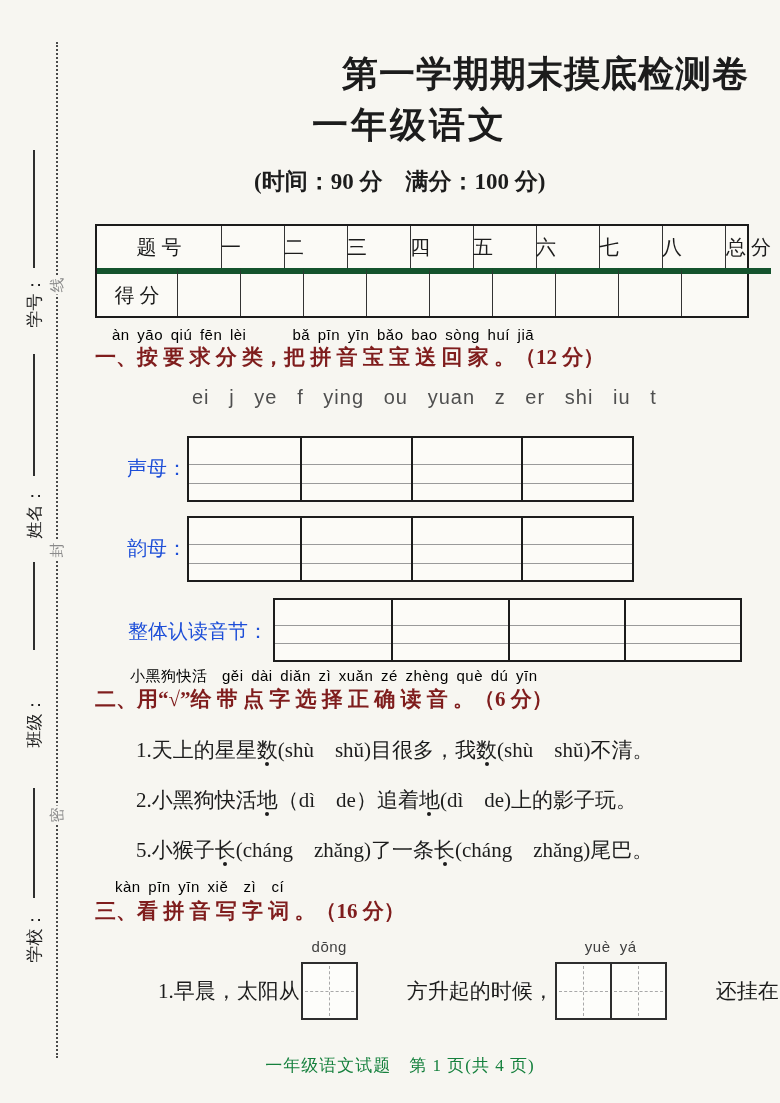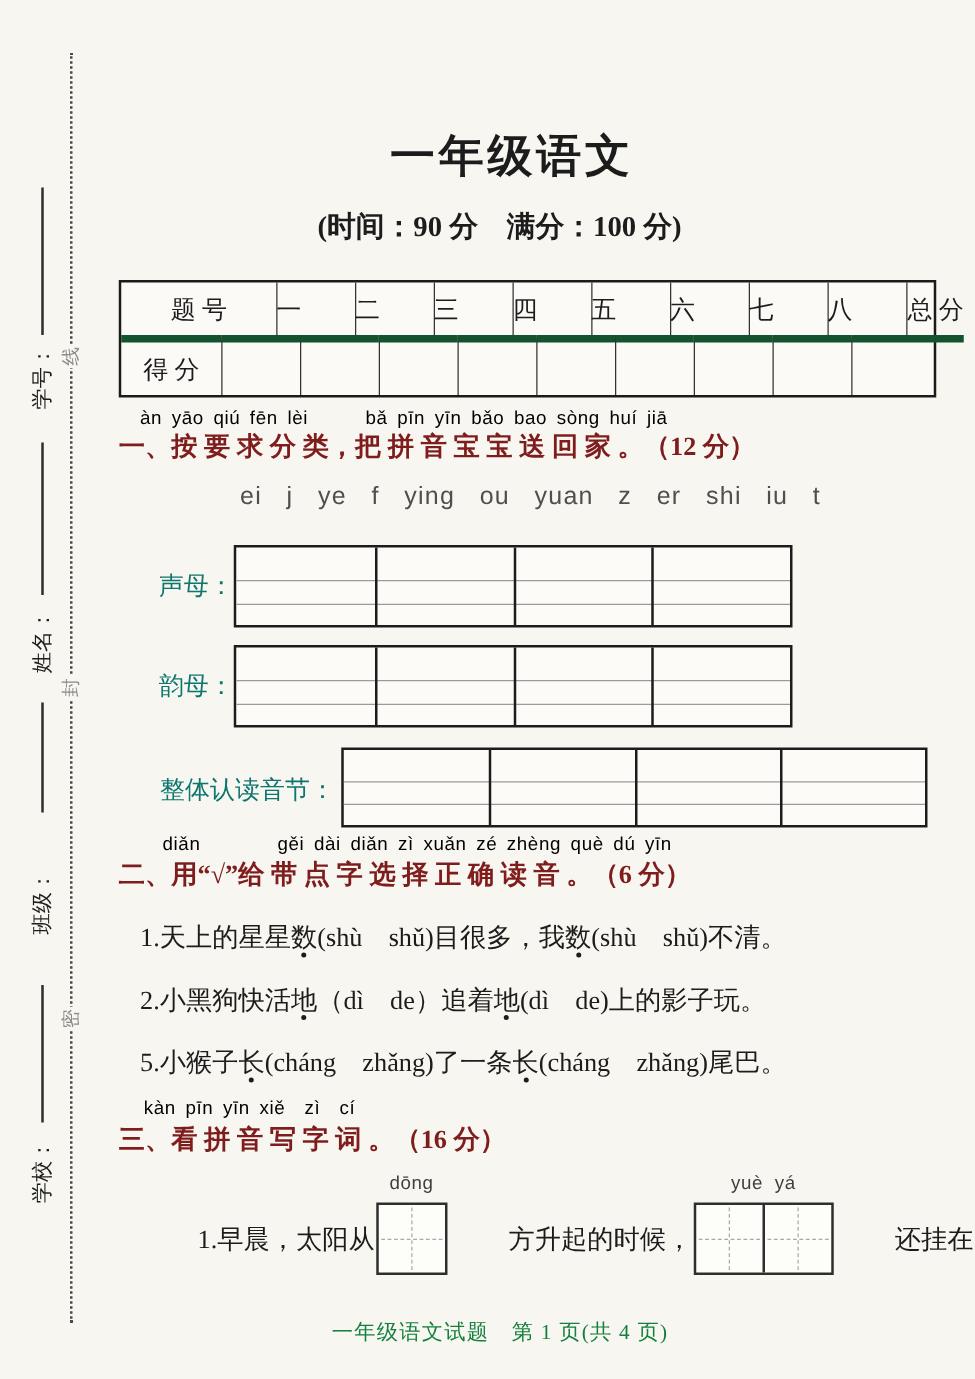--- a/index.html
+++ b/index.html
@@ -32,31 +32,31 @@
   .sc.r0{border-top:none;margin-left:44px;}
 
   
   .py{position:absolute;font-family:"Liberation Sans","DejaVu Sans",sans-serif;
       font-size:15px;color:#000000;white-space:pre;letter-spacing:.5px;word-spacing:3px;}
   .hd{position:absolute;left:95px;font-size:21px;font-weight:700;white-space:pre;color:#7f1d1d;}
   .items{position:absolute;left:192px;top:386px;font-size:20px;color:#4f4f4f;white-space:pre;
          letter-spacing:1px;font-family:"Liberation Sans","DejaVu Sans",sans-serif;}
 
   
-  .glabel{position:absolute;font-size:20px;color:#0f766e;white-space:nowrap;}
+  .glabel{position:absolute;font-size:20px;color:#1d4ed8;white-space:nowrap;}
   .pgrid{position:absolute;border:2px solid #1c1c1c;background:#fcfbf7;}
   .g1{left:187px;top:436px;width:443px;height:62px;}
   .g2{left:187px;top:516px;width:443px;height:62px;}
   .g3{left:273px;top:598px;width:465px;height:60px;}
   .hl{position:absolute;left:0;right:0;border-top:1px solid #9a9a9a;}
   .vl{position:absolute;top:0;bottom:0;border-left:2px solid #1c1c1c;}
 
   
   .qwrap{position:absolute;left:112px;top:736px;}
-  .q{height:50px;font-size:21px;white-space:pre;}
+  .q{height:50px;font-size:21px;white-space:pre;margin-left:24px;}
   .q span{position:relative;}
   .dot::after{content:'';position:absolute;left:50%;bottom:-4px;width:4px;height:4px;
               border-radius:50%;background:#1c1c1c;transform:translateX(-50%);}
 
   
   .s3row{position:absolute;left:110px;top:938px;display:flex;align-items:flex-end;}
   .s3t{font-size:21px;margin-bottom:15px;white-space:pre;margin-left:48px;}
   .bgrp{display:flex;flex-direction:column;align-items:center;margin:0 1px;}
   .bpy{font-family:"Liberation Sans","DejaVu Sans",sans-serif;font-size:15px;color:#3f3f3f;
        margin-bottom:7px;white-space:pre;letter-spacing:.5px;}
@@ -81,20 +81,21 @@
 
   <div class="fline" style="top:150px;height:118px"></div>
   <span class="flabel" style="top:302px">学号：</span>
   <div class="fline" style="top:354px;height:122px"></div>
   <span class="flabel" style="top:513px">姓名：</span>
   <div class="fline" style="top:562px;height:88px"></div>
   <span class="flabel" style="top:722px">班级：</span>
   <div class="fline" style="top:788px;height:110px"></div>
   <span class="flabel" style="top:937px">学校：</span>
 
+  <h1 class="title">第一学期期末摸底检测卷</h1>
   <h2 class="subtitle">一年级语文</h2>
   <div class="info">(时间：90 分　满分：100 分)</div>
 
   <div class="score-table">
       <div class="sc r0 c0">题 号</div>
       <div class="sc r0">一</div>
       <div class="sc r0">二</div>
       <div class="sc r0">三</div>
       <div class="sc r0">四</div>
       <div class="sc r0">五</div>
@@ -136,21 +137,21 @@
     </div>
   <span class="glabel" style="left:128px;top:618px">整体认读音节：</span>
   <div class="pgrid g3">
       <div class="hl" style="top: 42%;"></div>
       <div class="hl" style="top: 72%;"></div>
       <div class="vl" style="left: 25%;"></div>
       <div class="vl" style="left: 50%;"></div>
       <div class="vl" style="left: 75%;"></div>
     </div>
 
-  <span class="py" style="left:130px;top:667px">diǎn</span>
+  <span class="py" style="left:130px;top:667px">小黑狗快活</span>
   <span class="py" style="left:222px;top:667px">gěi dài diǎn zì xuǎn zé zhèng què dú yīn</span>
   <div class="hd" style="top:685px">二、用“√”给 带 点 字 选 择 正 确 读 音 。（6 分）</div>
   <div class="qwrap">
       <div class="q"><span>1.天上的星星</span><span class="dot">数</span><span>(shù　shǔ)目很多，我</span><span class="dot">数</span><span>(shù　shǔ)不清。</span></div>
       <div class="q"><span>2.小黑狗快活</span><span class="dot">地</span><span>（dì　de）追着</span><span class="dot">地</span><span>(dì　de)上的影子玩。</span></div>
       <div class="q"><span>5.小猴子</span><span class="dot">长</span><span>(cháng　zhǎng)了一条</span><span class="dot">长</span><span>(cháng　zhǎng)尾巴。</span></div>
     </div>
 
   <div class="py" style="left:115px;top:878px">kàn pīn yīn xiě  zì  cí</div>
   <div class="hd" style="top:897px">三、看 拼 音 写 字 词 。（16 分）</div>

